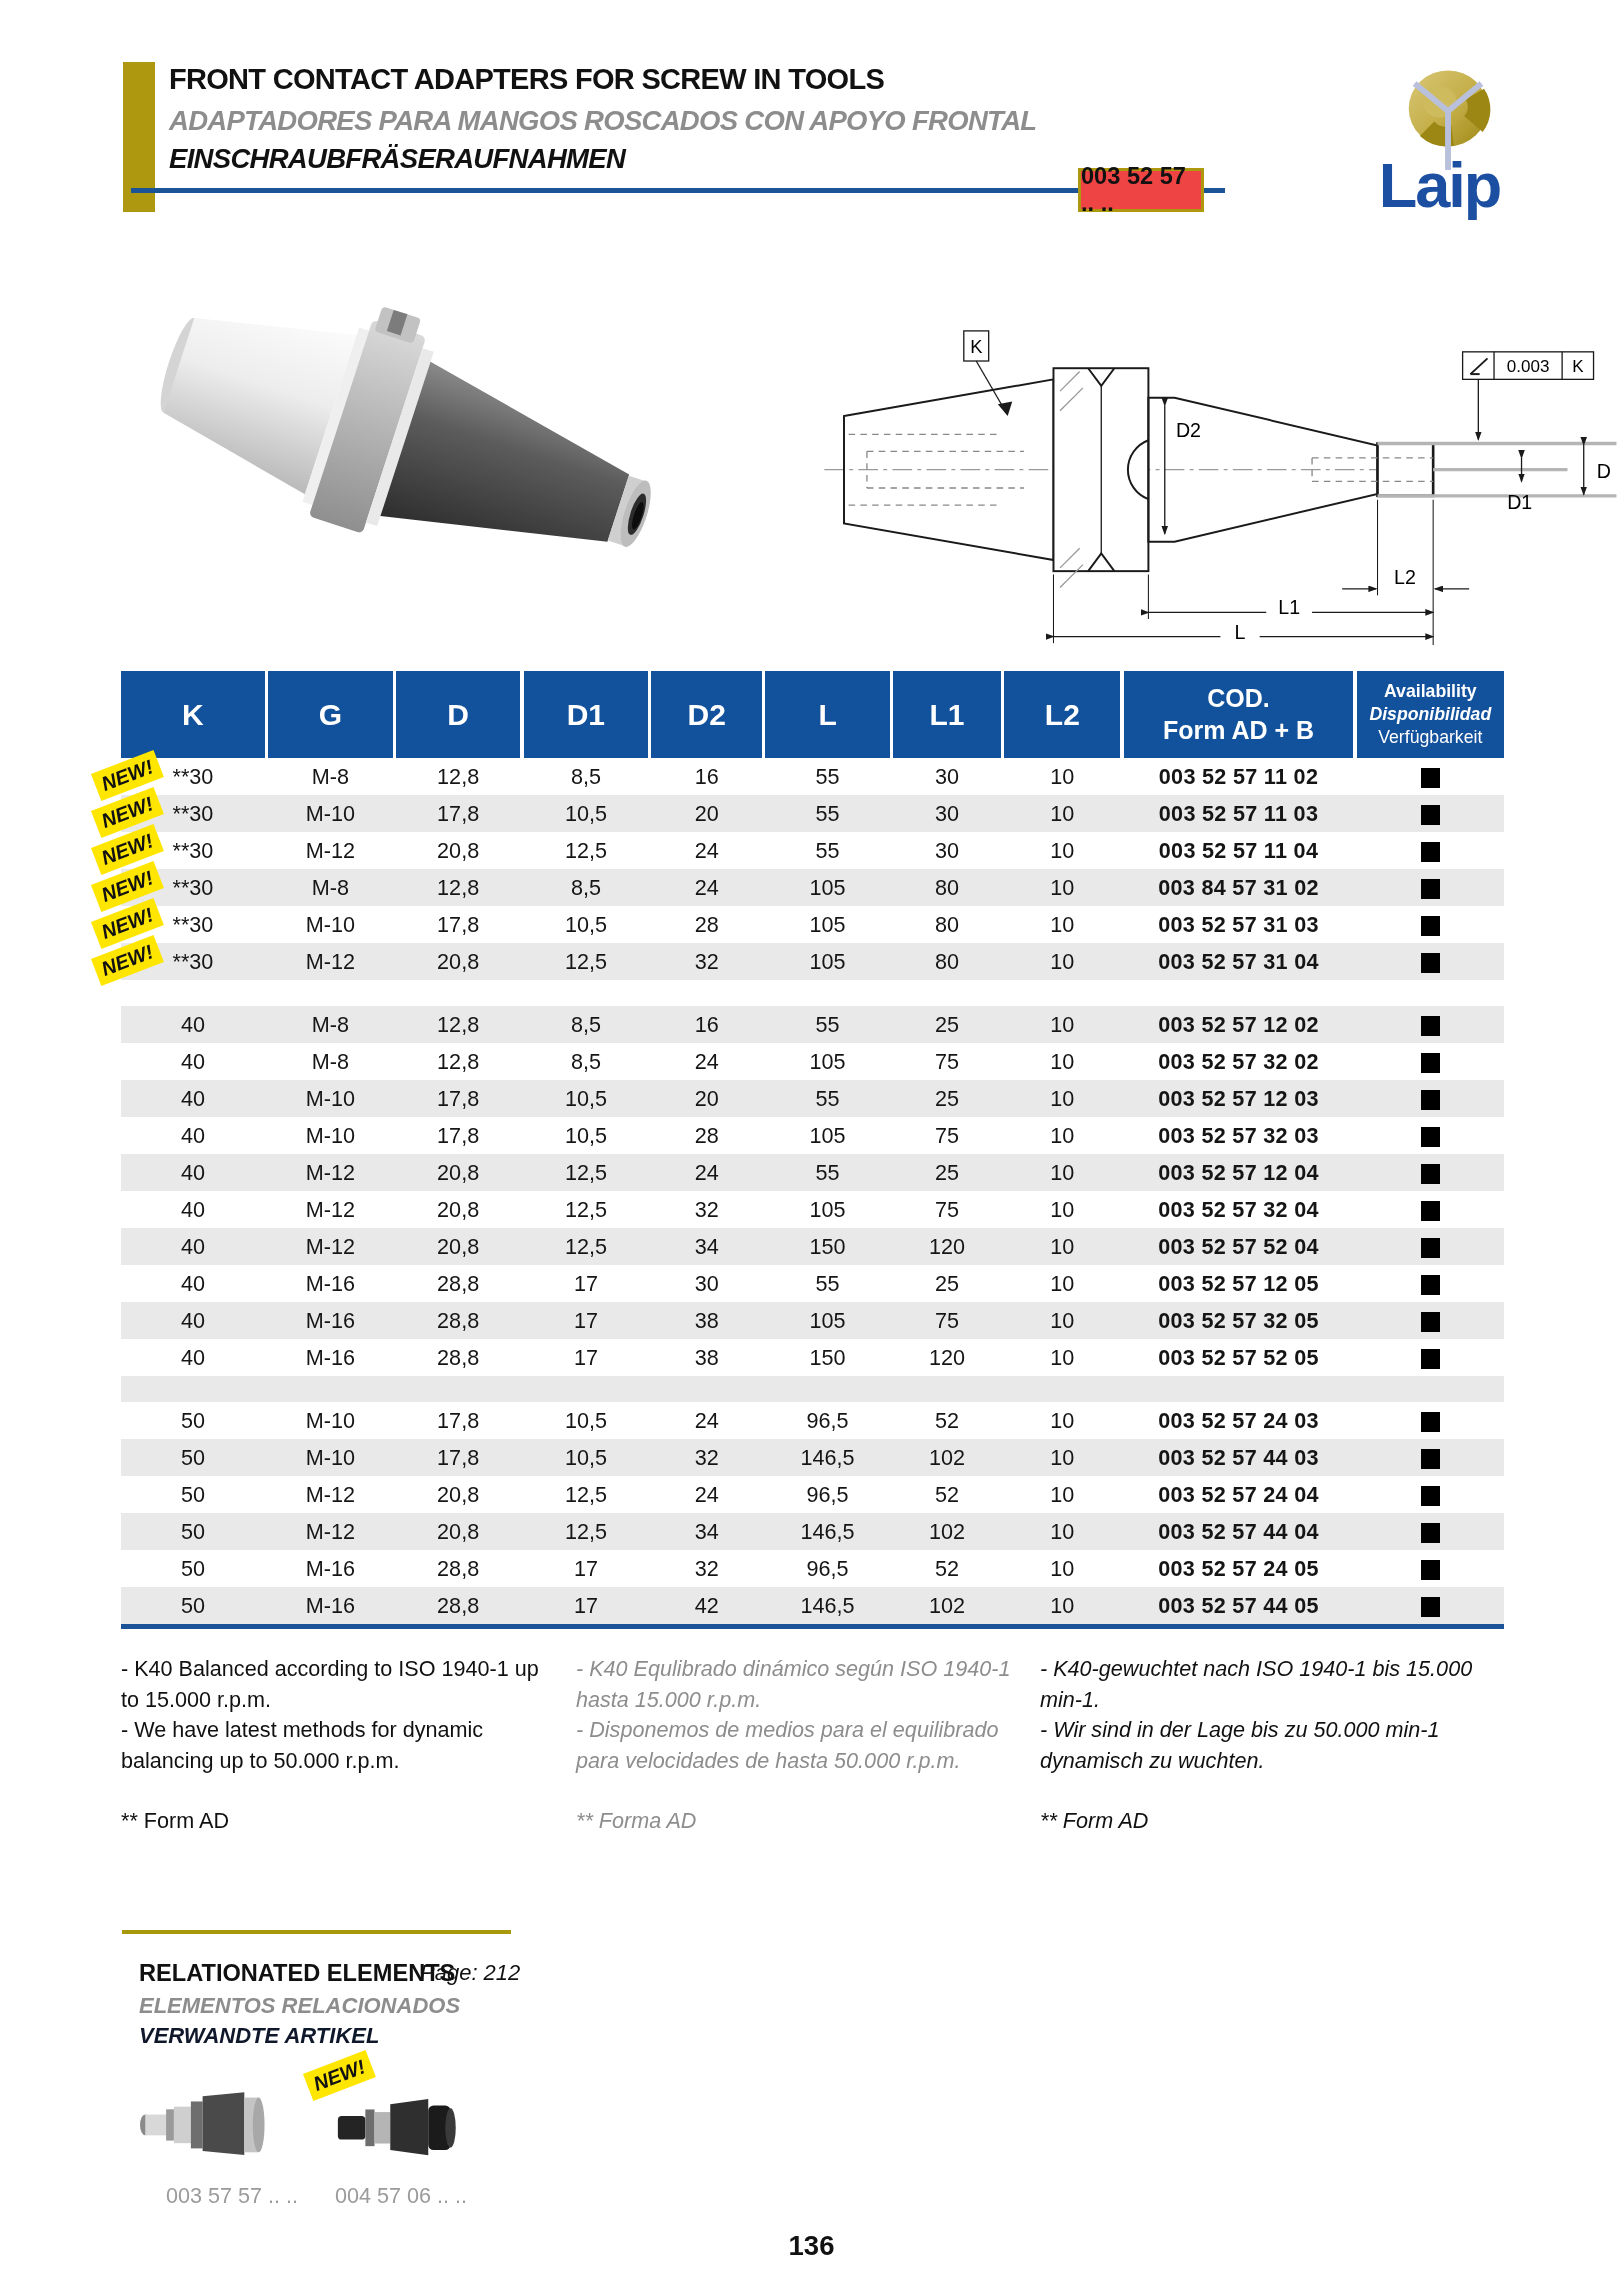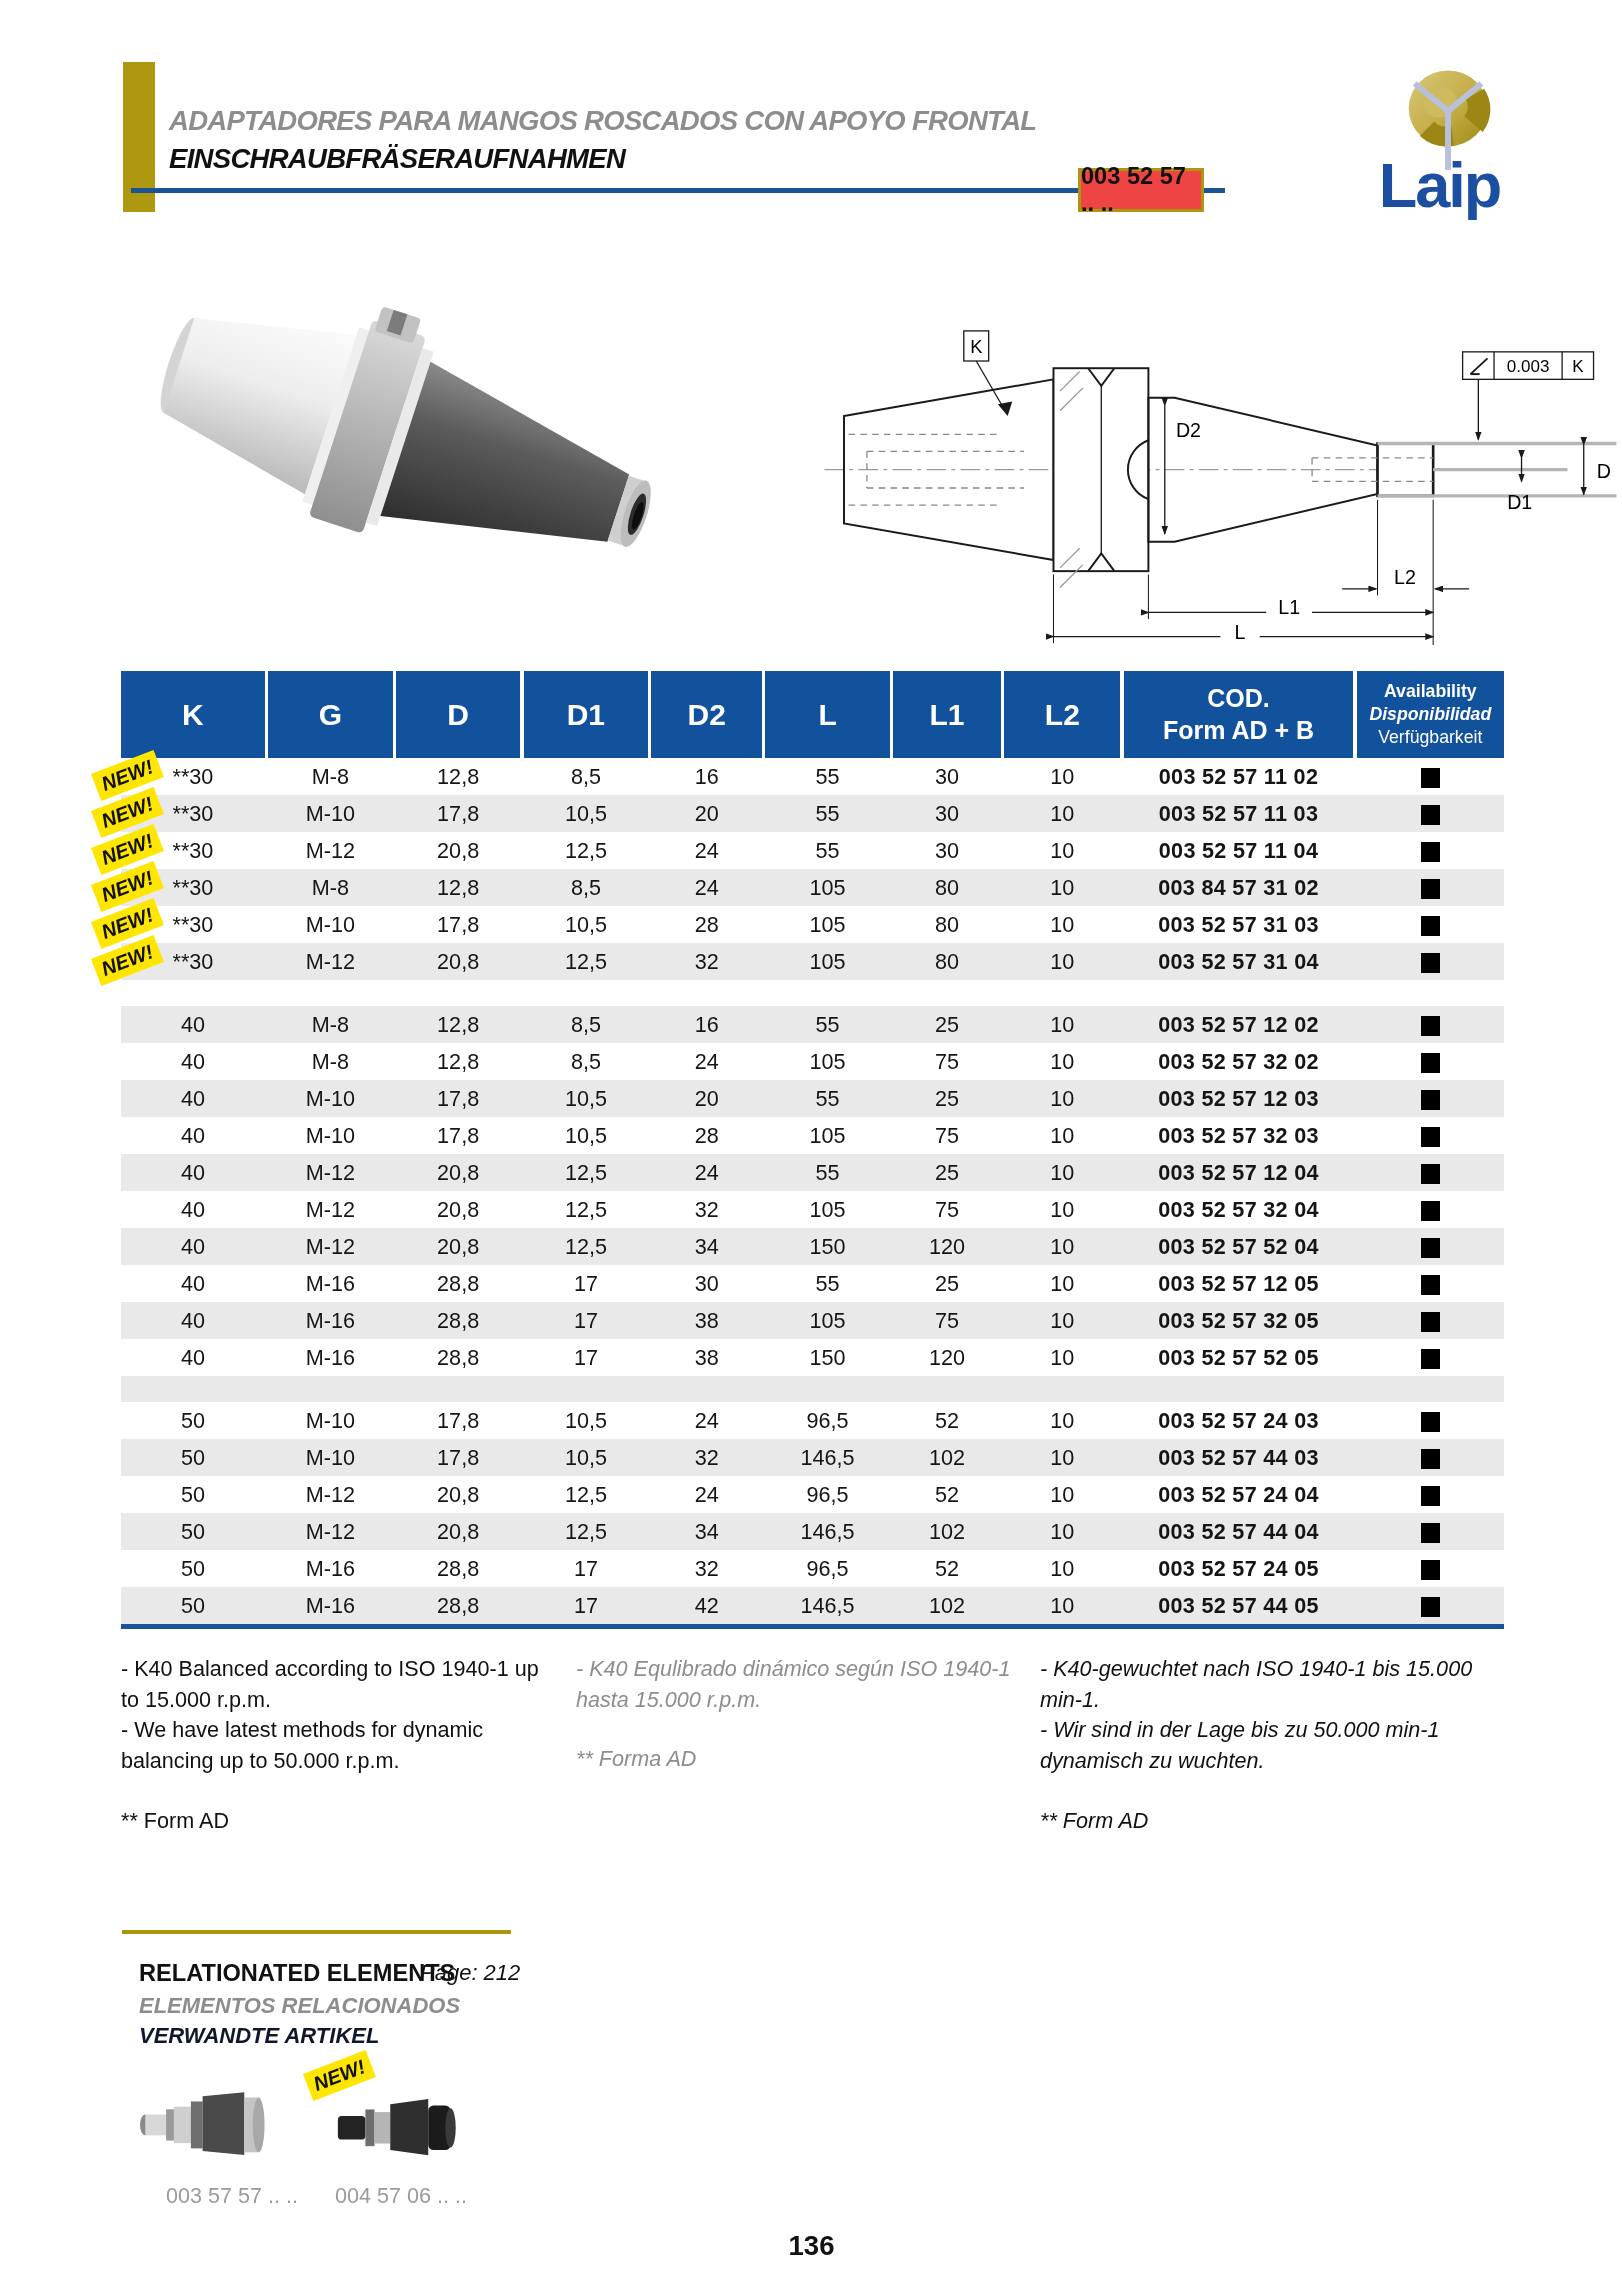--- a/index.html
+++ b/index.html
@@ -71,20 +71,21 @@
 
   .page-num{position:absolute;left:0;top:2230px;width:1623px;text-align:center;
             font-size:27.5px;font-weight:bold;color:#111;}
 </style>
 </head>
 <body>
 
 <div id="page">
 
   <div class="gold-bar"></div>
+  <div class="title-en">FRONT CONTACT ADAPTERS FOR SCREW IN TOOLS</div>
   <div class="title-es">ADAPTADORES PARA MANGOS ROSCADOS CON APOYO FRONTAL</div>
   <div class="title-de">EINSCHRAUBFRÄSERAUFNAHMEN</div>
   <div class="blue-rule"></div>
   <div class="code-box">003 52 57 .. ..</div>
 
   <svg class="logo" width="131" height="151" viewBox="0 0 200 230">
     <defs>
       <linearGradient id="ballg" x1="0" y1="0" x2="1" y2="1">
         <stop offset="0" stop-color="#d9c877"></stop>
           <stop offset="0.55" stop-color="#c3ad46"></stop>
@@ -517,20 +518,21 @@
     <div class="table-bottom-line"></div>
   </div>
 
   <div class="notes-col" id="notes-en">
     <p>- K40 Balanced according to ISO 1940-1 up to 15.000 r.p.m.</p>
     <p>- We have latest methods for dynamic balancing up to 50.000 r.p.m.</p>
     <p class="form">** Form AD</p>
   </div>
   <div class="notes-col" id="notes-es">
     <p>- K40 Equlibrado dinámico según ISO 1940-1 hasta 15.000 r.p.m.</p>
+    <p>- Disponemos de medios para el equilibrado  para velocidades de hasta 50.000 r.p.m.</p>
     <p class="form">** Forma AD</p>
   </div>
   <div class="notes-col" id="notes-de">
     <p>- K40-gewuchtet nach ISO 1940-1 bis 15.000 min-1.</p>
     <p>- Wir sind in der Lage bis zu 50.000 min-1 dynamisch zu wuchten.</p>
     <p class="form">** Form AD</p>
   </div>
 
   <div class="gold-line"></div>
   <div class="rel-title">RELATIONATED ELEMENTS</div>

